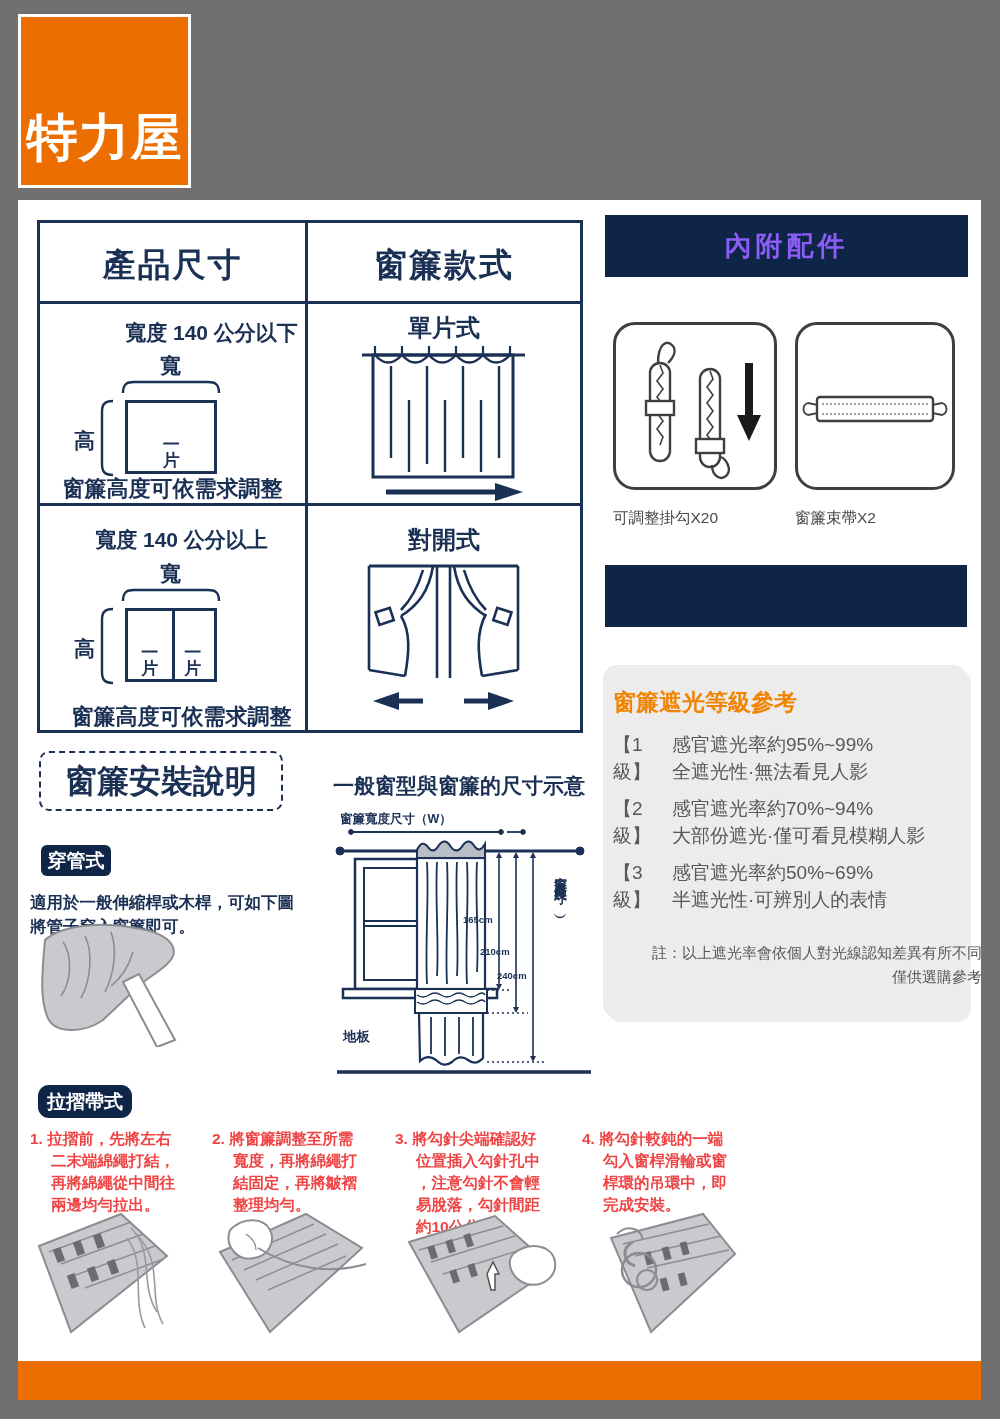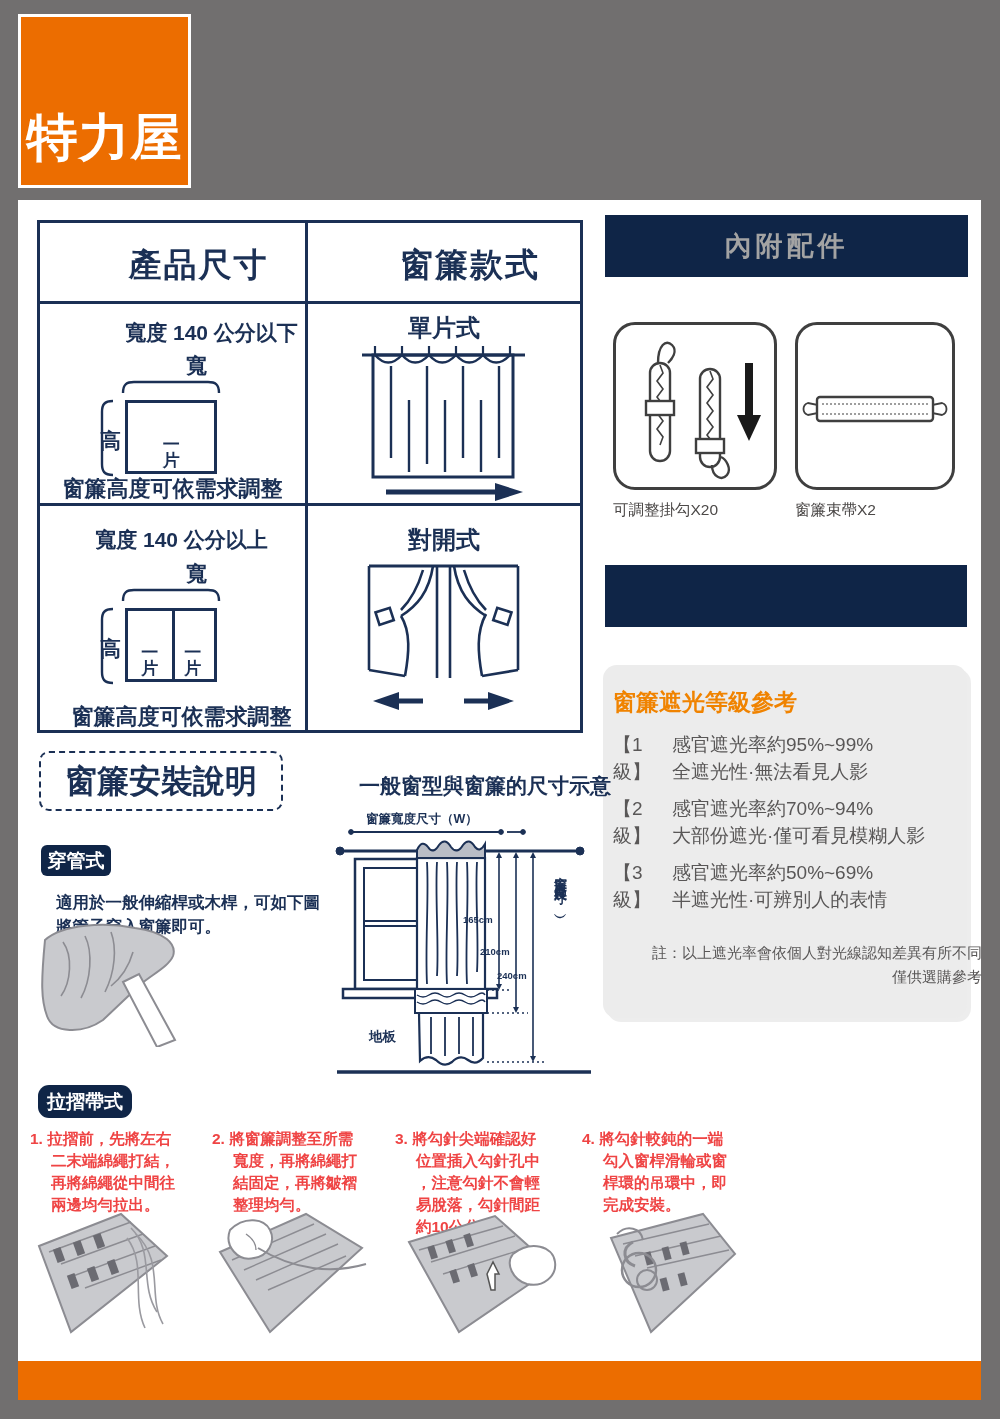--- a/index.html
+++ b/index.html
@@ -1,39 +1,39 @@
 <!DOCTYPE html>
 <html><head>
 <meta charset="utf-8">
 <style>
   html,body{margin:0;padding:0;background:#716F6F;}
   #page{position:relative;width:1000px;height:1419px;background:#716F6F;
         font-family:"Liberation Sans",sans-serif;overflow:hidden;}
   .abs{position:absolute;}
   .b{font-weight:bold;}
-  .navy{color:#1B3055;padding-left:26px;}
+  .navy{color:#1B3055;}
   .preline{white-space:pre-line;}
   
   #logo{left:18px;top:14px;width:173px;height:174px;background:#EC6D00;
         border:3px solid #fff;box-sizing:border-box;}
   #logo span{position:absolute;left:0;bottom:12px;width:100%;text-align:center;
         color:#fff;font-weight:bold;font-size:51px;letter-spacing:1px;}
   
   #content{left:18px;top:200px;width:963px;height:1161px;background:#fff;}
   #footer{left:18px;top:1361px;width:963px;height:39px;background:#EC6D00;}
   
   #sizetable{left:19px;top:20px;width:546px;height:513px;border:3px solid #1B3055;box-sizing:border-box;}
   .tline{background:#1B3055;}
   .cellTitle{font-size:21px;font-weight:bold;color:#1B3055;width:100%;text-align:center;}
   .diagRect{border:3px solid #1B3055;box-sizing:border-box;}
   .vtext{writing-mode:vertical-rl;text-orientation:upright;letter-spacing:2px;}
   .pieceLbl{font-size:17px;font-weight:bold;color:#1B3055;line-height:1.15;}
   
   .navybar{background:#0F2547;}
-  .acclabel{font-size:15.5px;color:#4C4948;}
+  .acclabel{font-size:15.5px;color:#4C4948;margin-top:8px;}
   .card{border:3px solid #3F3F3F;border-radius:22px;box-sizing:border-box;background:#fff;}
   #shadebox{left:585px;top:465px;width:364px;height:353px;background:#ECECEC;border-radius:14px;
             box-shadow:4px 4px 0 rgba(0,0,0,0.07);}
   #shadebox h2{margin:0;position:absolute;left:10px;top:22px;font-size:23px;color:#F08300;}
   .lvl{display:flex;font-size:19px;line-height:27px;color:#595757;margin-bottom:10px;}
   .lvl .g{width:59px;flex:none;}
   .note{font-size:15px;line-height:24px;color:#595757;white-space:pre-line;
         padding-left:1.6em;text-indent:-1.6em;}
   
   #installTitle{left:21px;top:551px;width:244px;height:60px;border:2px dashed #1B3055;
@@ -152,21 +152,21 @@
           </g>
           <line x1="62" y1="141" x2="36" y2="141" stroke="#1B3055" stroke-width="5"></line>
           <polygon points="38,132 12,141 38,150" fill="#1B3055"></polygon>
           <line x1="103" y1="141" x2="129" y2="141" stroke="#1B3055" stroke-width="5"></line>
           <polygon points="127,132 153,141 127,150" fill="#1B3055"></polygon>
         </svg>
       </div>
     </div>
 
     <div class="abs navybar" style="left:587px;top:15px;width:363px;height:62px;">
-      <div style="color:#a3a3a3;font-size:27px;font-weight:bold;text-align:center;line-height:62px;letter-spacing:4px;">內附配件</div>
+      <div style="color:#8b5cf6;font-size:27px;font-weight:bold;text-align:center;line-height:62px;letter-spacing:4px;">內附配件</div>
     </div>
 
     <div class="abs card" style="left:595px;top:122px;width:164px;height:168px;">
       <svg width="158" height="162" viewBox="0 0 158 162">
         <g stroke="#3F3F3F" stroke-width="2.4" fill="none">
           <rect x="34" y="38" width="20" height="98" rx="10" fill="#fff"></rect>
           <path d="M44,40 l3,8 l-6,8 l6,8 l-6,8 l6,8 l-6,8 l6,8 l-6,8 l6,8 l-3,8" stroke-width="1.6"></path>
           <path d="M42,38 C42,20 50,14 56,20 C62,26 56,34 52,38"></path>
           <rect x="30" y="76" width="28" height="14" fill="#fff"></rect>
           <rect x="84" y="44" width="20" height="98" rx="10" fill="#fff"></rect>

